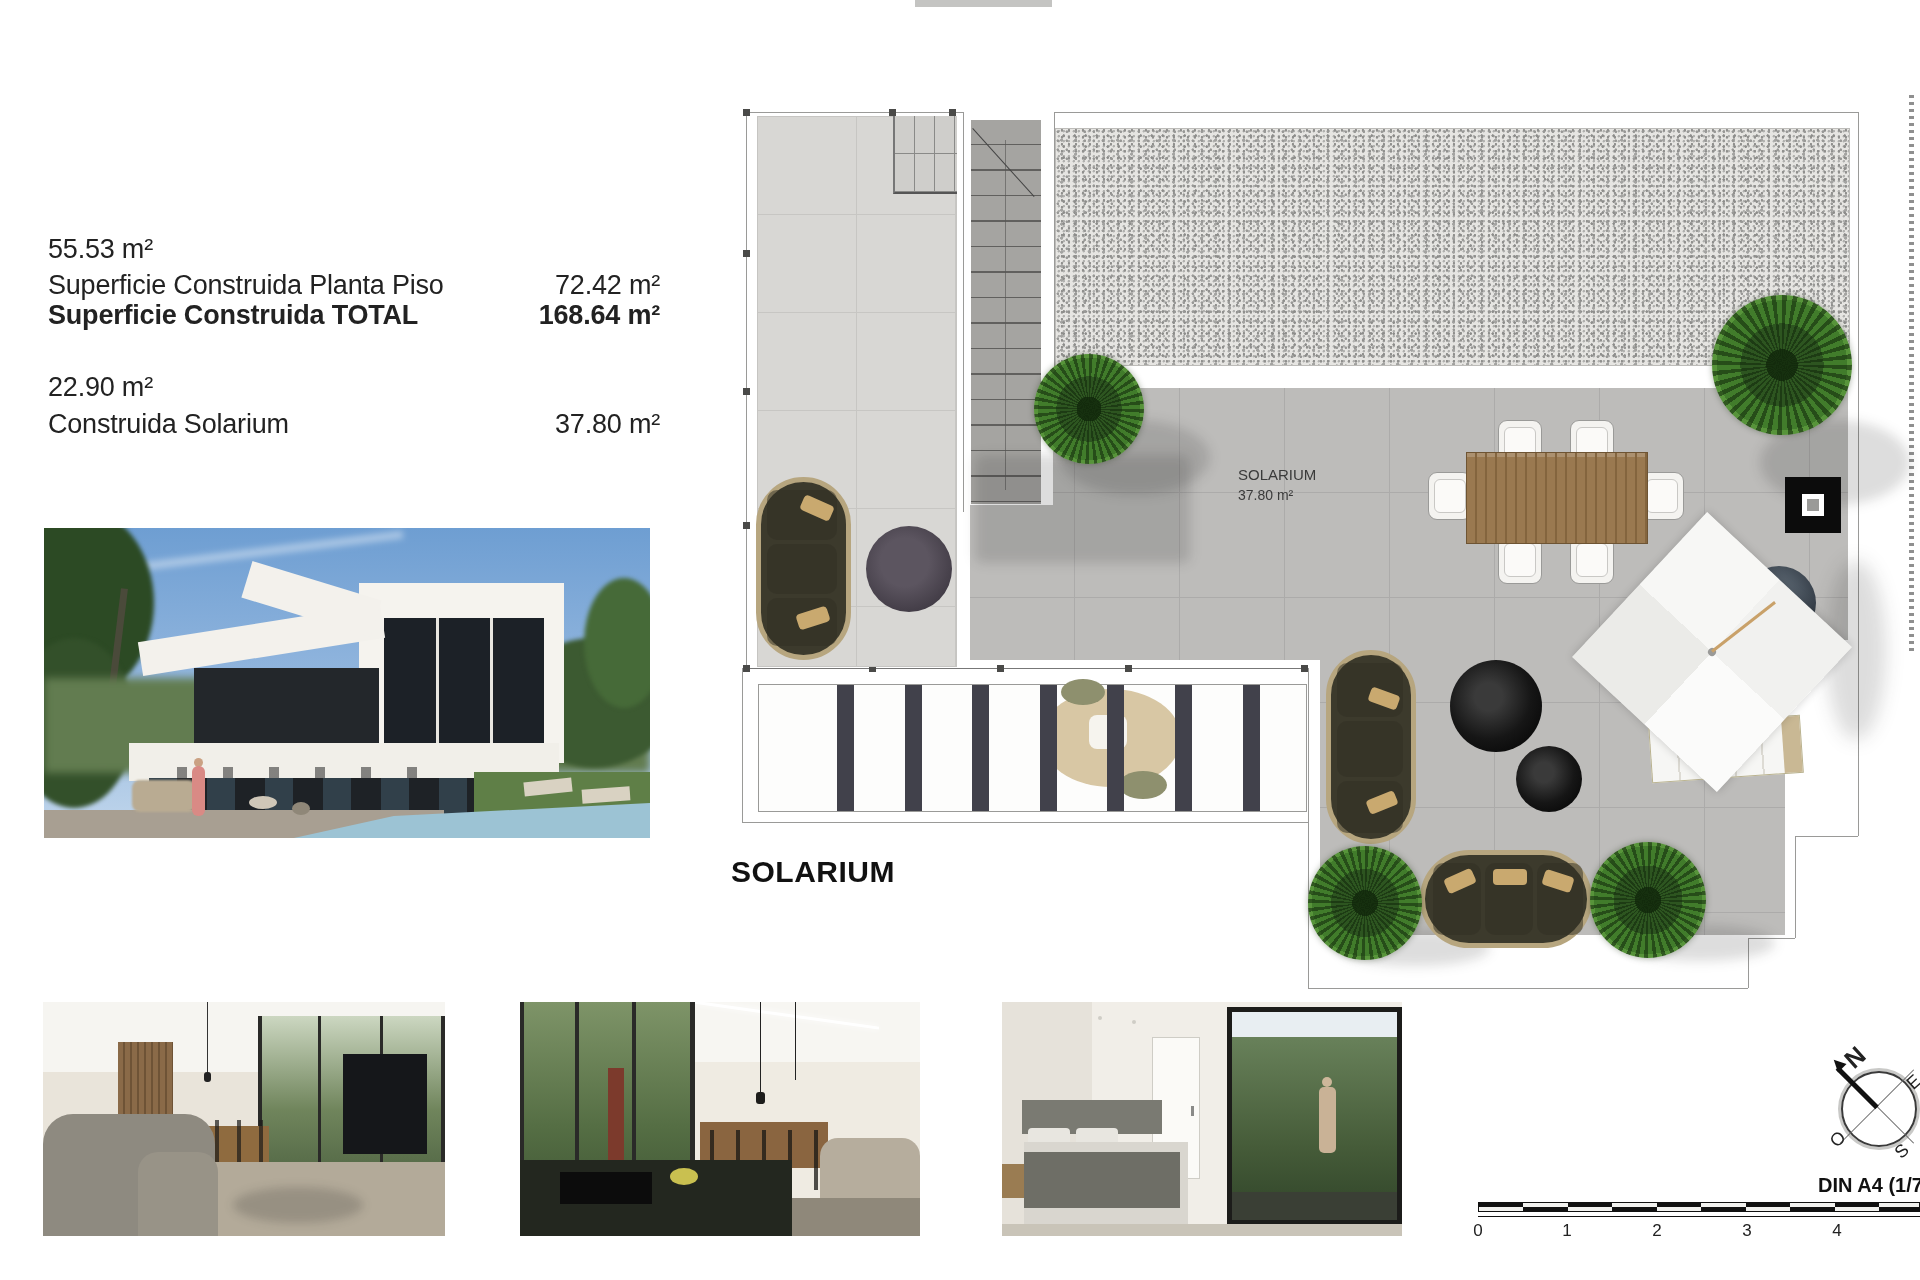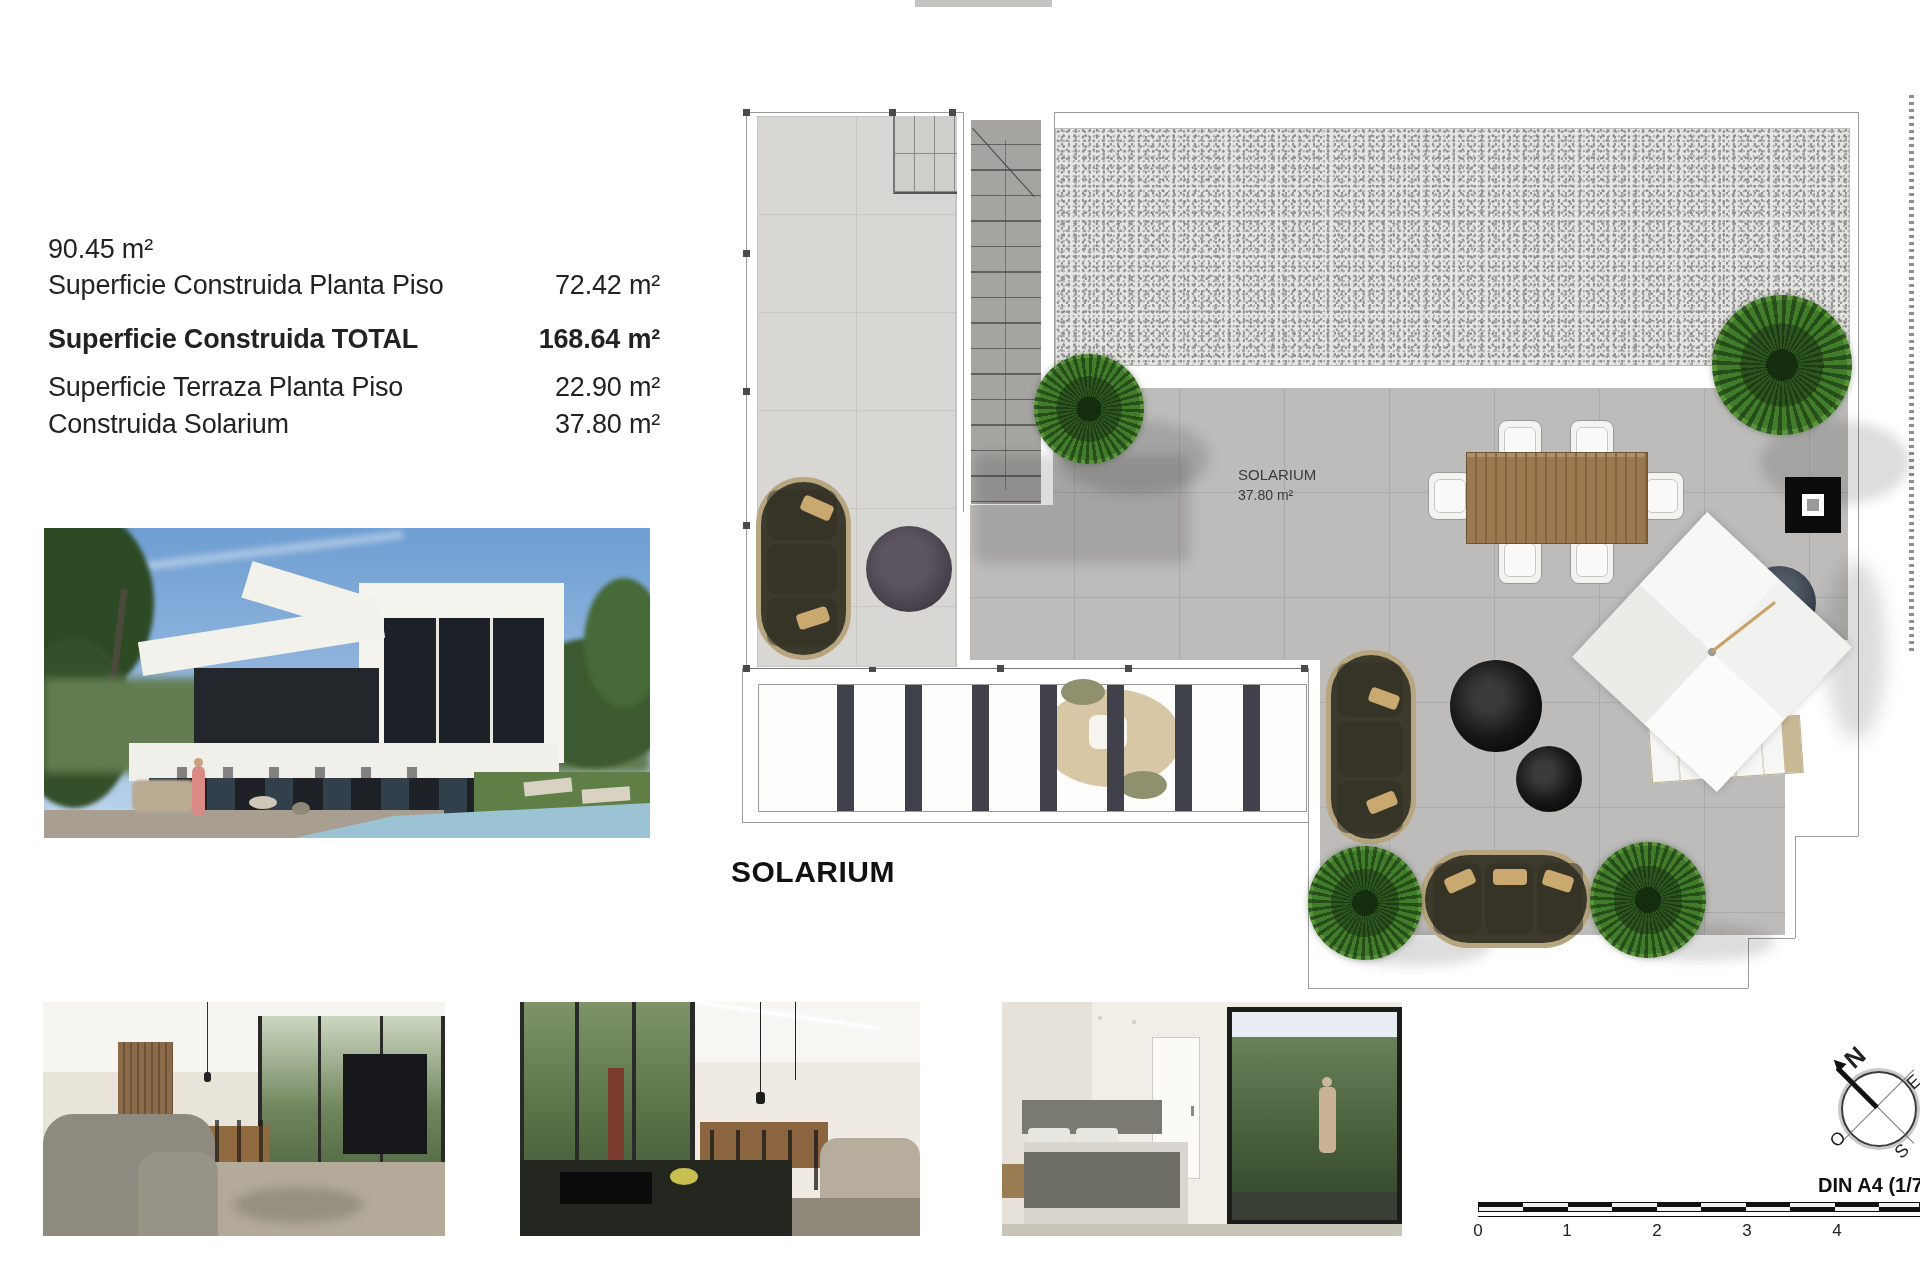--- a/index.html
+++ b/index.html
@@ -60,32 +60,31 @@
 
 <div id="canvas">
 
   <div class="abs" style="left:915px;top:0;width:137px;height:7px;background:#c4c4c2;"></div>
 
   <div class="abs" style="left:1909px;top:95px;width:5px;height:560px;
               background:repeating-linear-gradient(180deg,#6a6a6a 0 3px,transparent 3px 7px);opacity:.75;"></div>
 
   <div>
     <div class="arow" style="top:234px;">
-      <span>90.45 m²</span>
+      <span>55.53 m²</span>
     </div>
     <div class="arow" style="top:270px;">
       <span>Superficie Construida Planta Piso</span>
       <span>72.42 m²</span>
     </div>
-    <div class="arow bold" style="top:324px;">
+    <div class="arow bold" style="top:300px;">
       <span>Superficie Construida TOTAL</span>
       <span>168.64 m²</span>
     </div>
     <div class="arow" style="top:372px;">
-      <span>Superficie Terraza Planta Piso</span>
       <span>22.90 m²</span>
     </div>
     <div class="arow" style="top:409px;">
       <span>Construida Solarium</span>
       <span>37.80 m²</span>
     </div>
   </div>
 
   <div>
 

